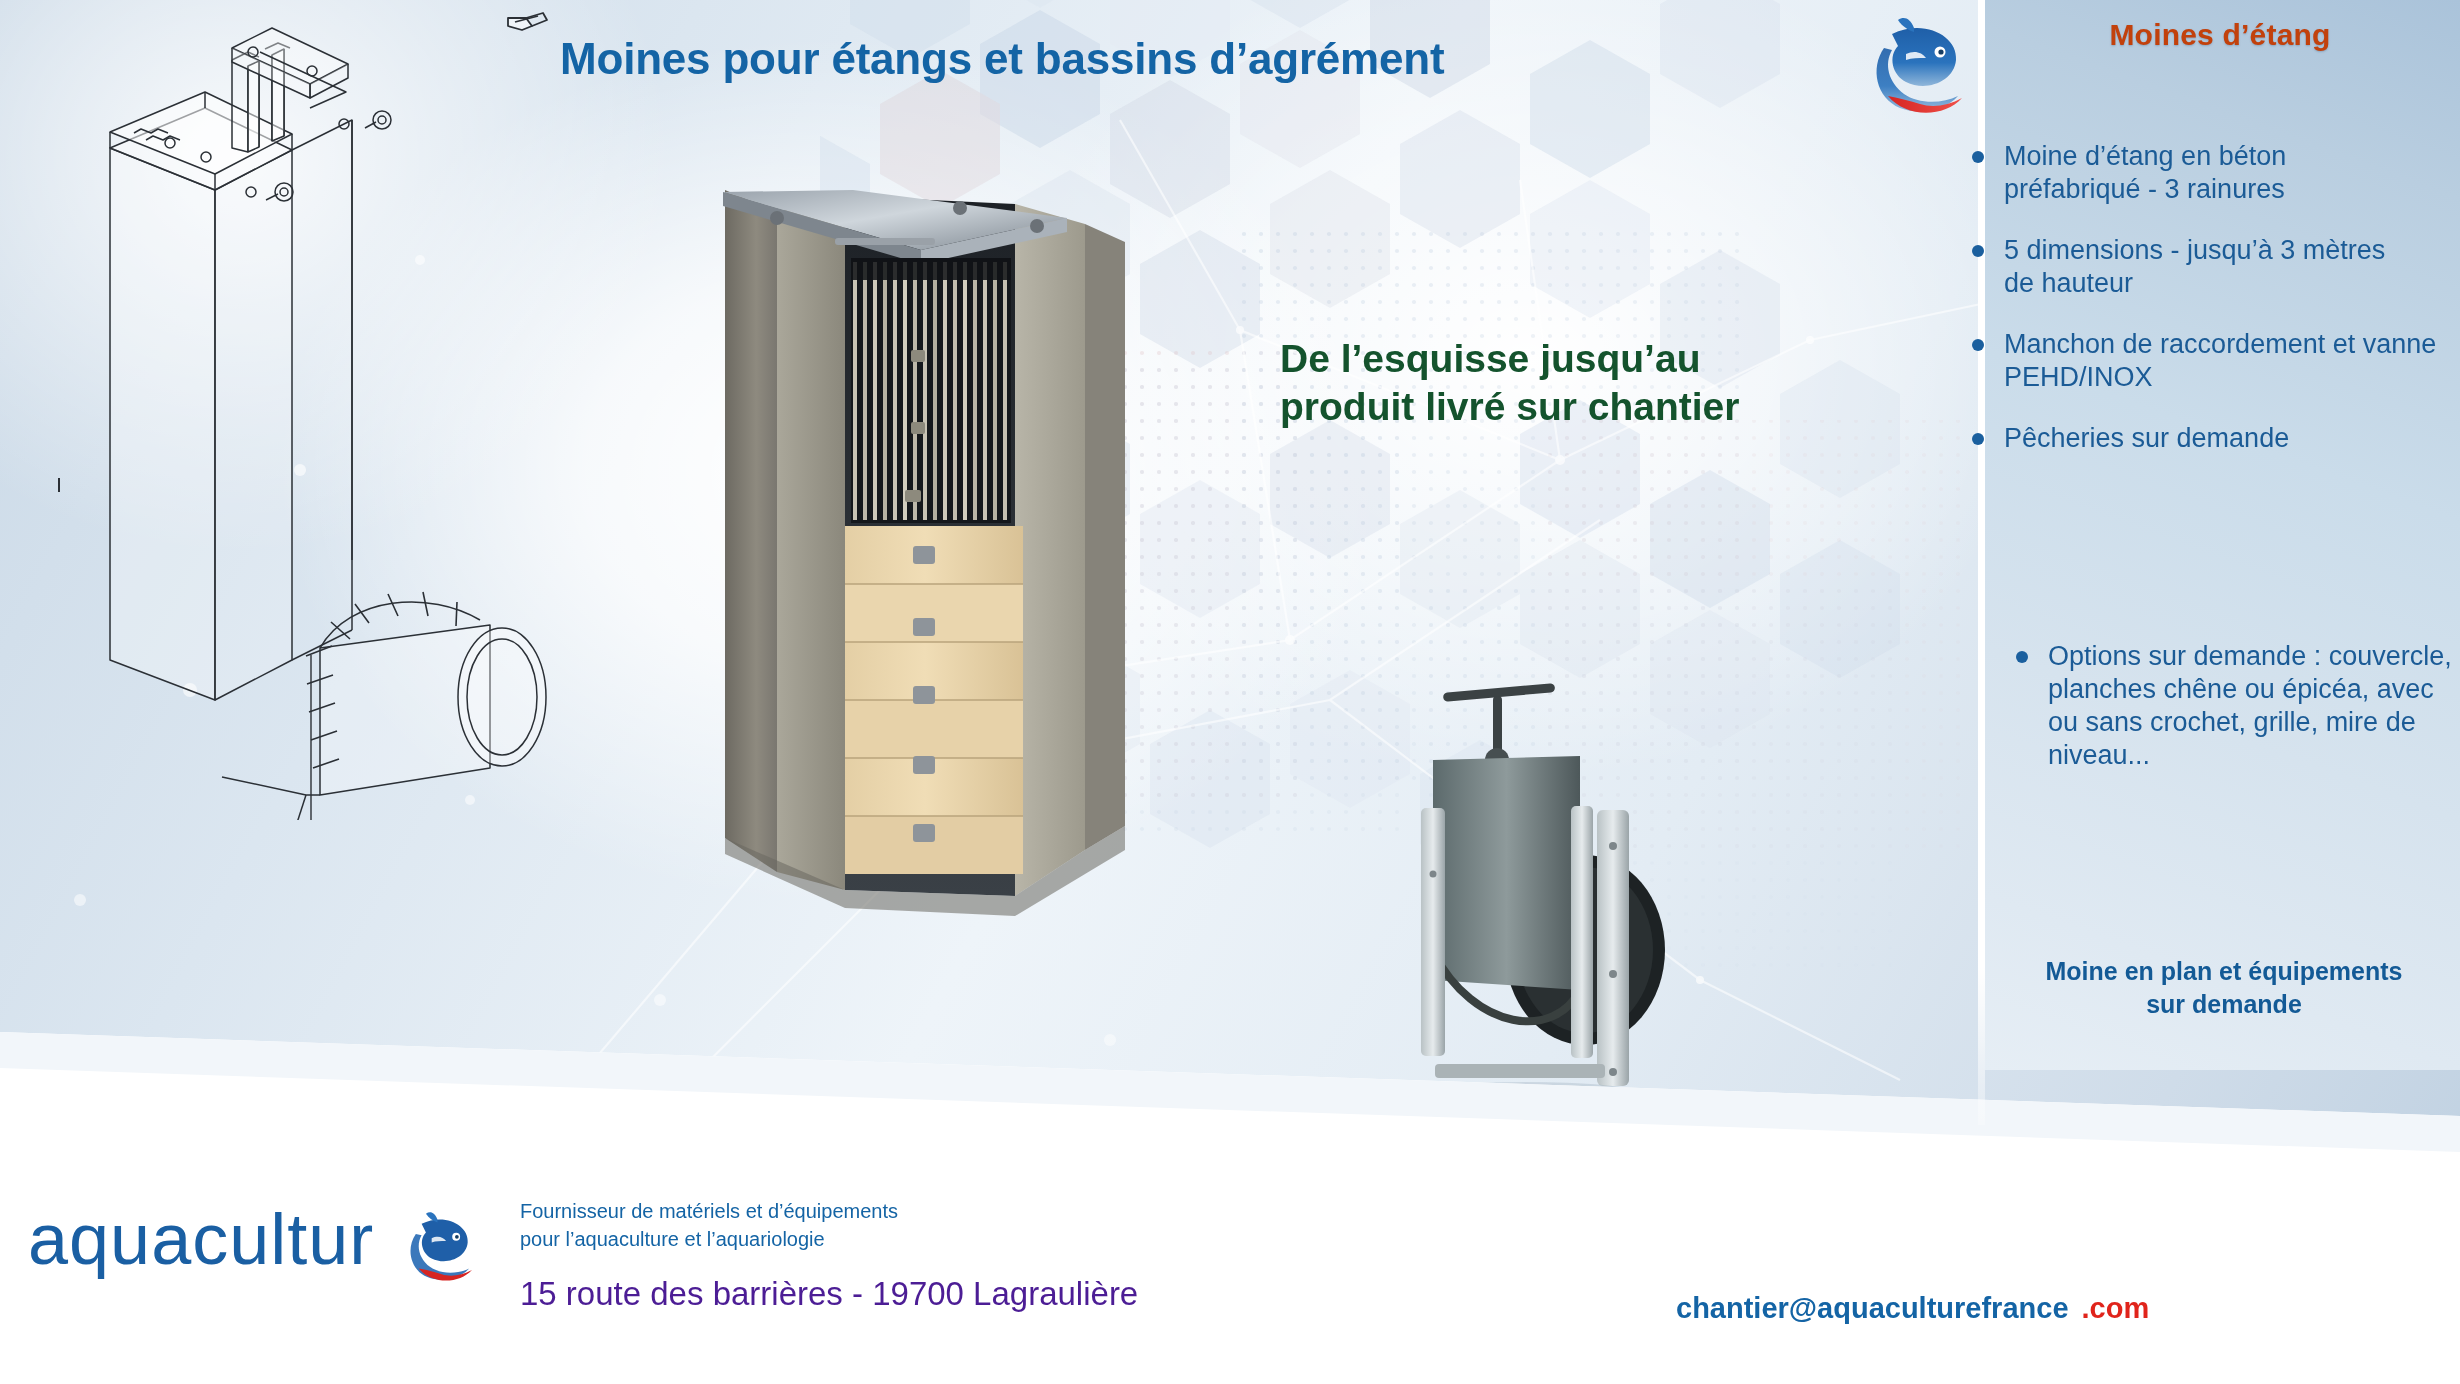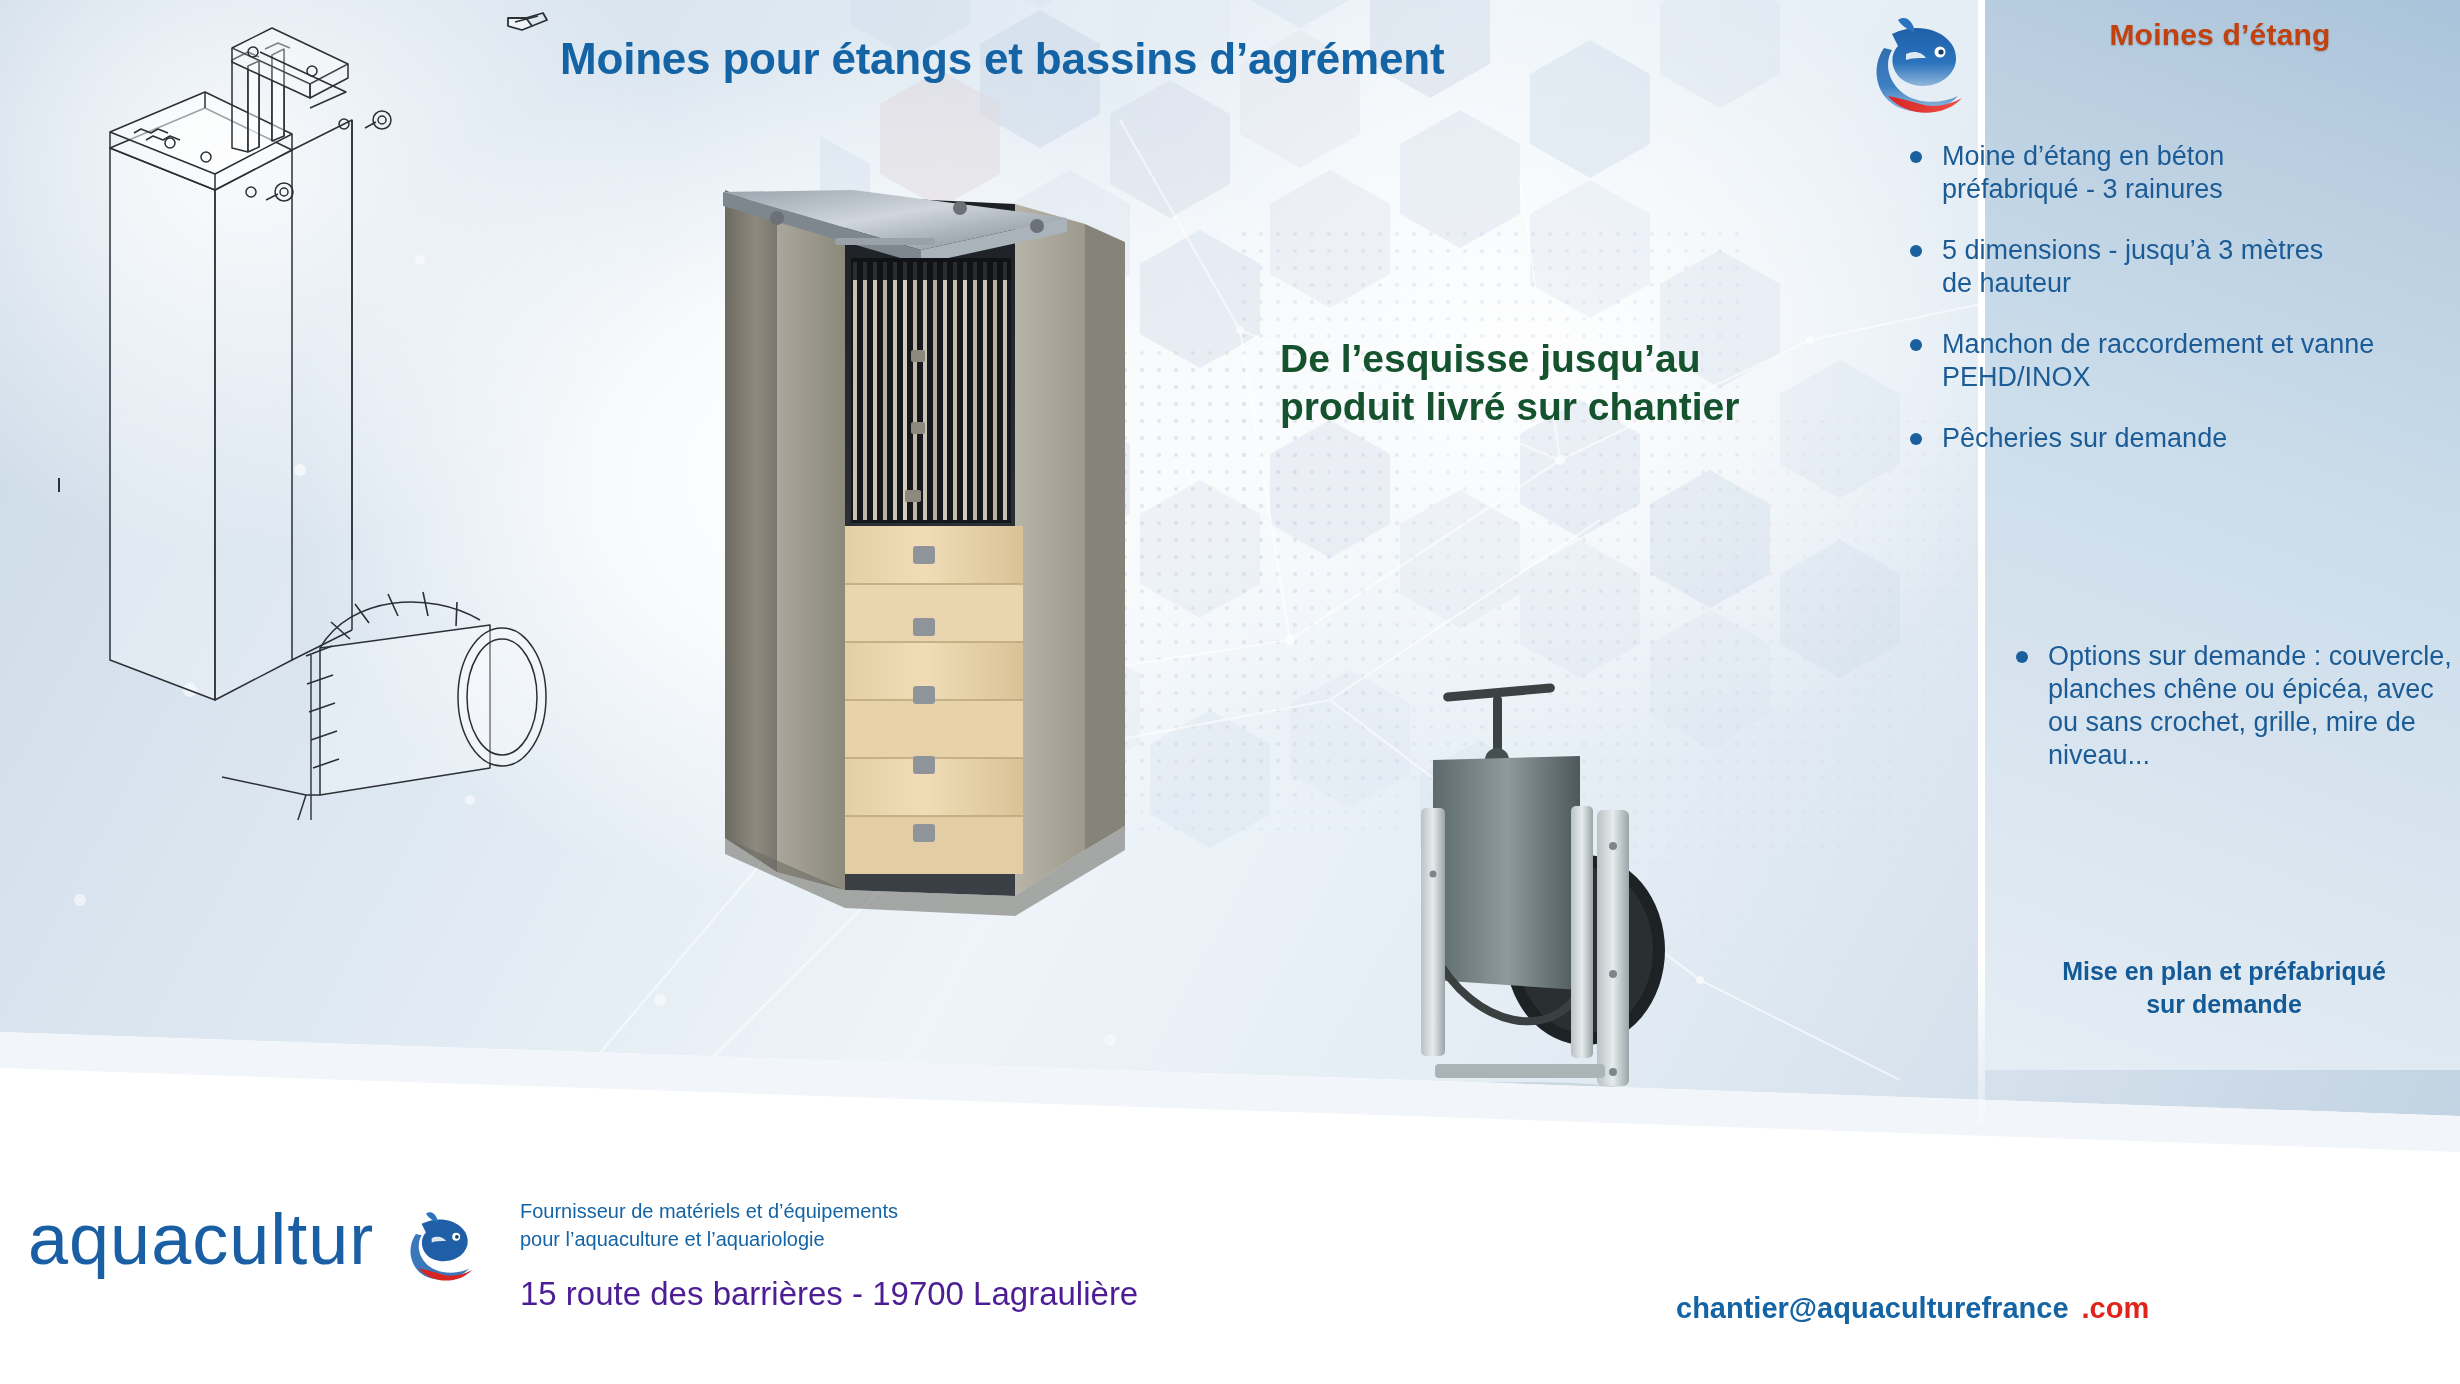--- a/index.html
+++ b/index.html
@@ -51,21 +51,21 @@
     background:linear-gradient(180deg,#ffffff 0%,#ffffff 86%,rgba(255,255,255,.25) 100%);
   }
   .sidebar-title{
     position:absolute;left:1985px;top:18px;width:470px;
     text-align:center;
     font-size:30px;font-weight:bold;color:#c2410c;
     letter-spacing:.2px;
     text-shadow:0 1px 2px rgba(90,120,150,.45);
   }
   .bullets{
-    position:absolute;left:1904px;top:140px;width:440px;
+    position:absolute;left:1966px;top:140px;width:440px;
   }
   .bullet{
     position:relative;
     padding-left:38px;
     margin-bottom:28px;
     font-size:27px;line-height:1.22;
     color:#1b5b96;
   }
   .bullet .dot{
     position:absolute;left:6px;top:11px;
@@ -501,21 +501,21 @@
   </div>
 
   <div class="bullets-2">
     <div class="bullet">
       <span class="dot"></span>
       <span>Options  sur demande : couvercle, planches chêne ou épicéa, avec ou sans crochet, grille, mire de niveau...</span>
     </div>
   </div>
 
   <div class="sidebar-note">
-    <div>Mise en plan et préfabriqué</div>
+    <div>Moine en plan et équipements</div>
     <div>sur demande</div>
   </div>
 
   <svg class="footer-logo" viewBox="0 0 480 90">
     <text x="0" y="64" font-family="'Liberation Sans',sans-serif" font-size="72" fill="#1a5fa3" letter-spacing="1">aquacultur</text>
     <g transform="translate(372,8) scale(0.72)">
       <path d="M30 22 C62 6, 96 24, 94 48 C92 70, 64 80, 44 70 C30 63, 26 44, 36 34 Z" fill="#1f5fa8"></path>
       <path d="M52 16 C48 6, 42 4, 36 8 C40 14, 46 18, 52 20 Z" fill="#2a73bd"></path>
       <circle cx="78" cy="40" r="5.5" fill="#ffffff"></circle>
         <circle cx="79" cy="40" r="2.6" fill="#163d63"></circle>

